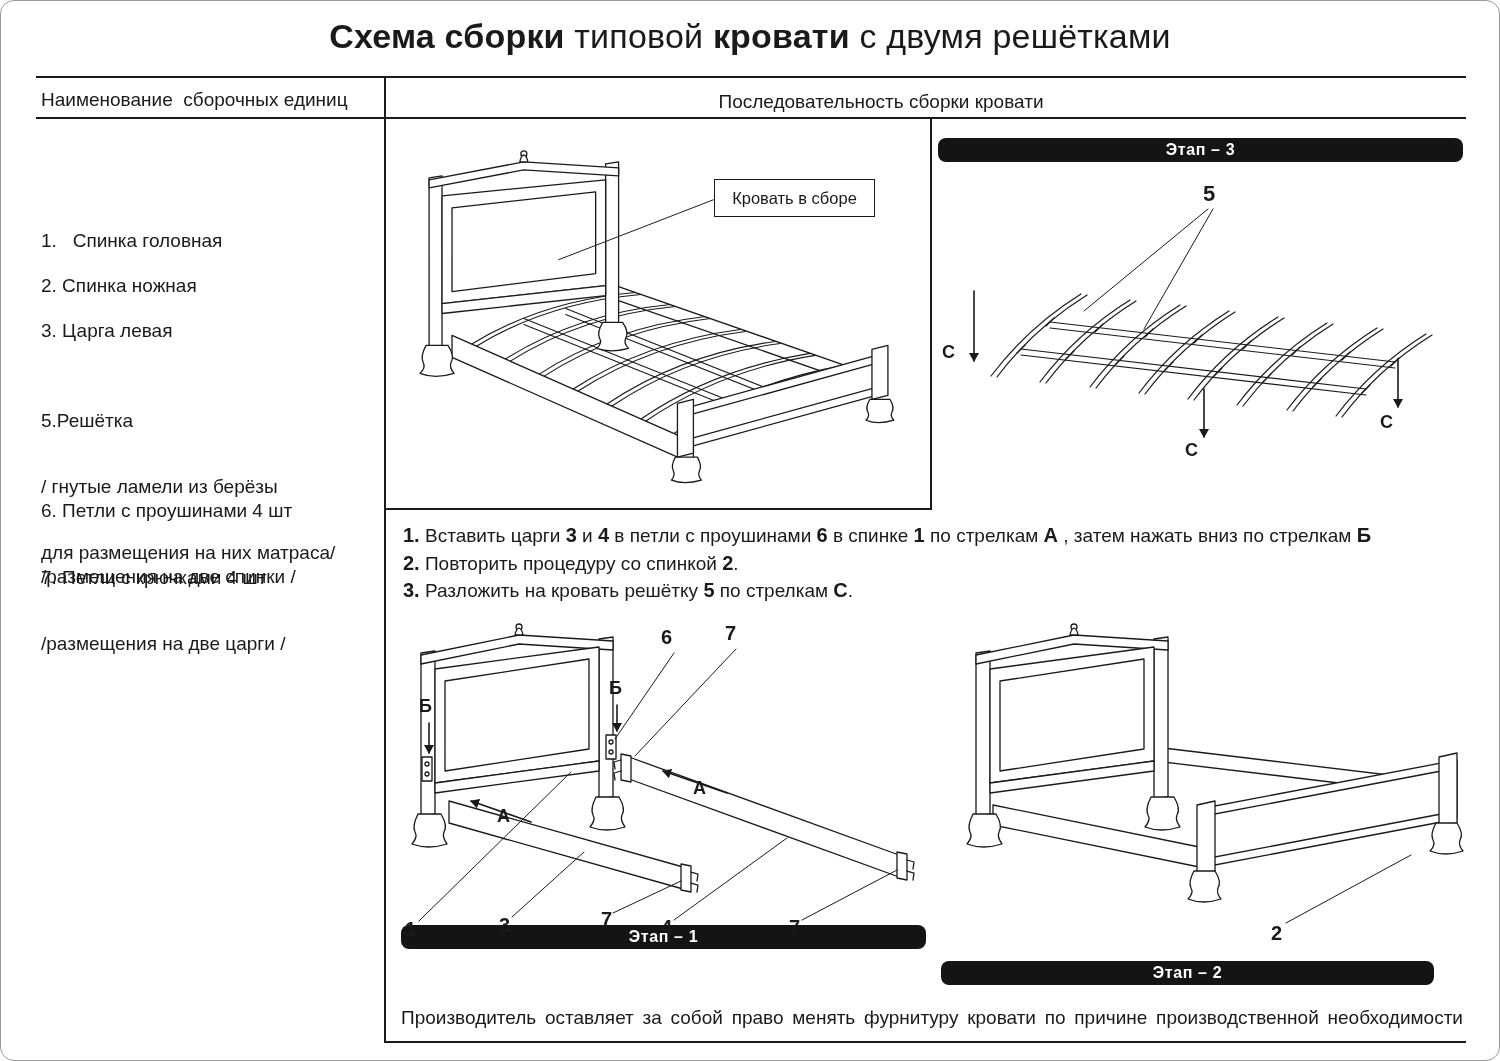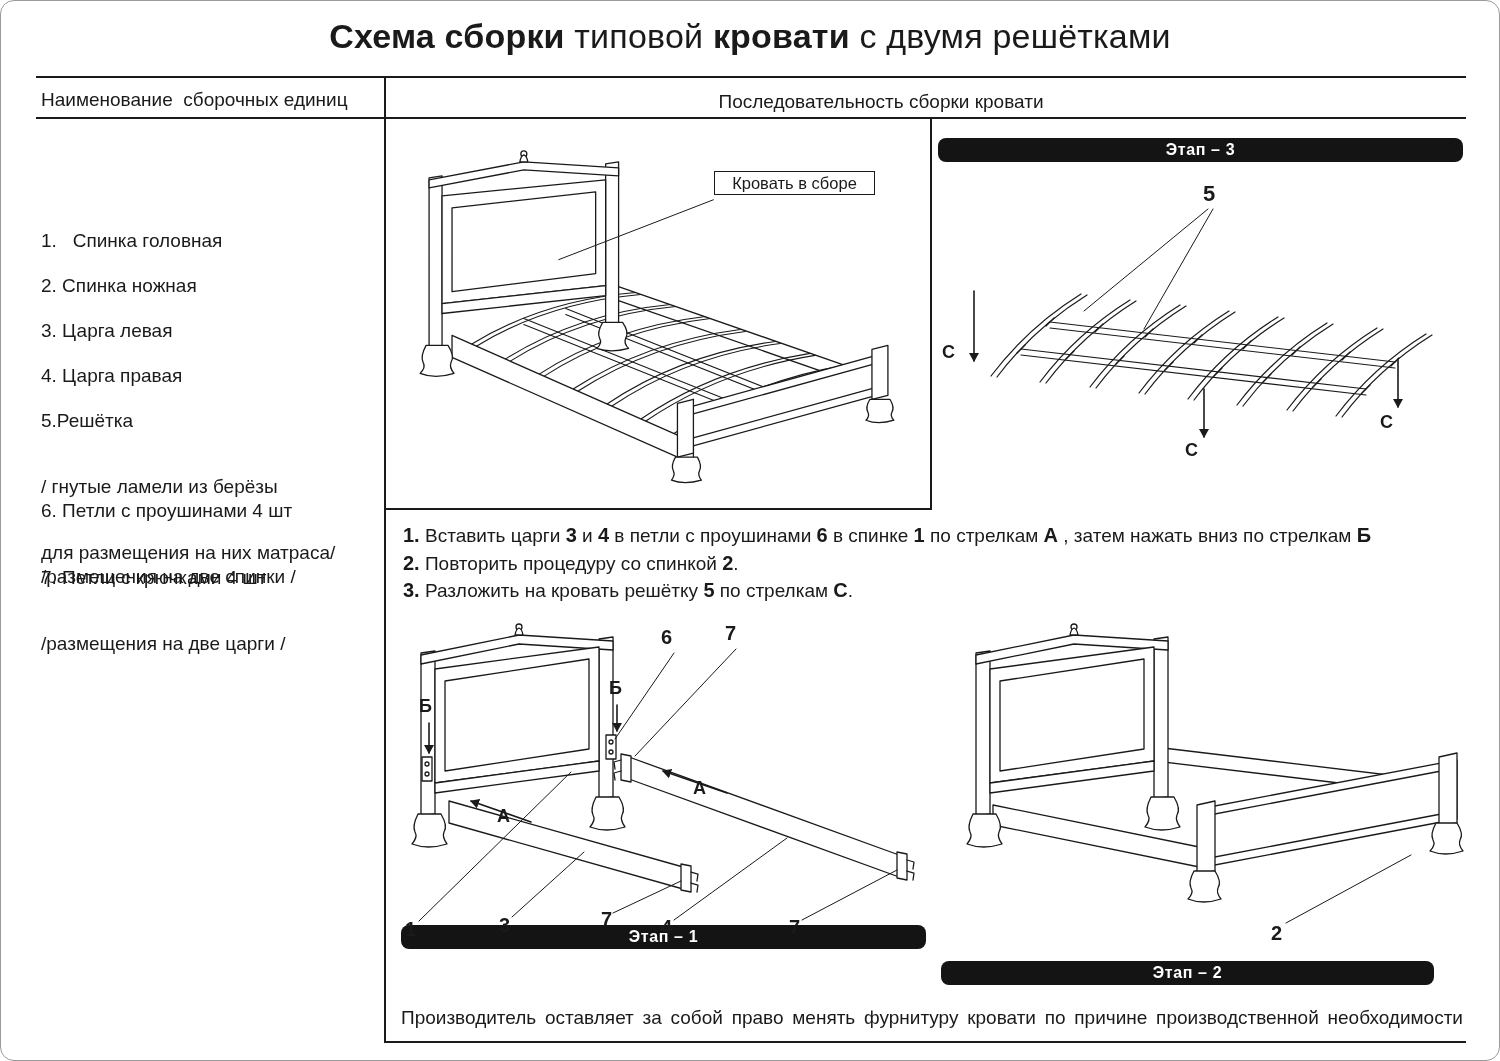--- a/index.html
+++ b/index.html
@@ -8,21 +8,21 @@
   .page { position:relative; width:1500px; height:1061px; background:#fff;
           border:1px solid #9a9a9a; border-radius:14px; overflow:hidden; }
   .title { position:absolute; top:16px; left:0; width:100%; text-align:center;
            font-size:34px; letter-spacing:.2px; white-space:pre; }
   .title .b { font-weight:700; }
   .rule { position:absolute; background:#1a1a1a; }
   .colhead { position:absolute; font-size:19px; white-space:pre; }
   .part { position:absolute; left:40px; font-size:19px; line-height:22px; white-space:pre; }
   .bedbox { position:absolute; left:383px; top:117px; width:548px; height:392px;
             border-right:2px solid #1a1a1a; border-bottom:2px solid #1a1a1a; }
-  .callout { position:absolute; left:713px; top:170px; width:161px; height:24px;
+  .callout { position:absolute; left:713px; top:178px; width:161px; height:38px;
              border:1.5px solid #1a1a1a; display:flex; align-items:center; justify-content:center;
              font-size:16.5px; background:#fff; z-index:5;text-align:center; }
   .banner { position:absolute; height:24px; background:#141414; border-radius:8px;
             color:#fff; font-weight:700; font-size:16px; letter-spacing:.6px;
             display:flex; align-items:center; justify-content:center; z-index:4; }
   .instructions { position:absolute; left:402px; top:521px; width:1065px;
                   font-size:19px; line-height:26.5px; }
   .instr b { font-size:20px; }
   .lbl { position:absolute; font-weight:700; font-size:20px; line-height:1; z-index:6; }
   .lbl-s { position:absolute; font-weight:700; font-size:18px; line-height:1; z-index:6; }
@@ -44,23 +44,20 @@
   <div class="rule" style="left:383px;top:75px;width:2px;height:967px"></div>
 
   <div class="part" style="top:185px">
     <div>1.   Спинка головная</div>
   </div>
   <div class="part" style="top:230px">
     <div>2. Спинка ножная</div>
   </div>
   <div class="part" style="top:275px">
     <div>3. Царга левая</div>
-  </div>
-  <div class="part" style="top:320px">
-    <div>4. Царга правая</div>
   </div>
   <div class="part" style="top:365px">
     <div>5.Решётка</div>
     <div>/ гнутые ламели из берёзы</div>
     <div>для размещения на них матраса/</div>
   </div>
   <div class="part" style="top:455px">
     <div>6. Петли с проушинами 4 шт</div>
     <div>/размещения на две спинки /</div>
   </div>

